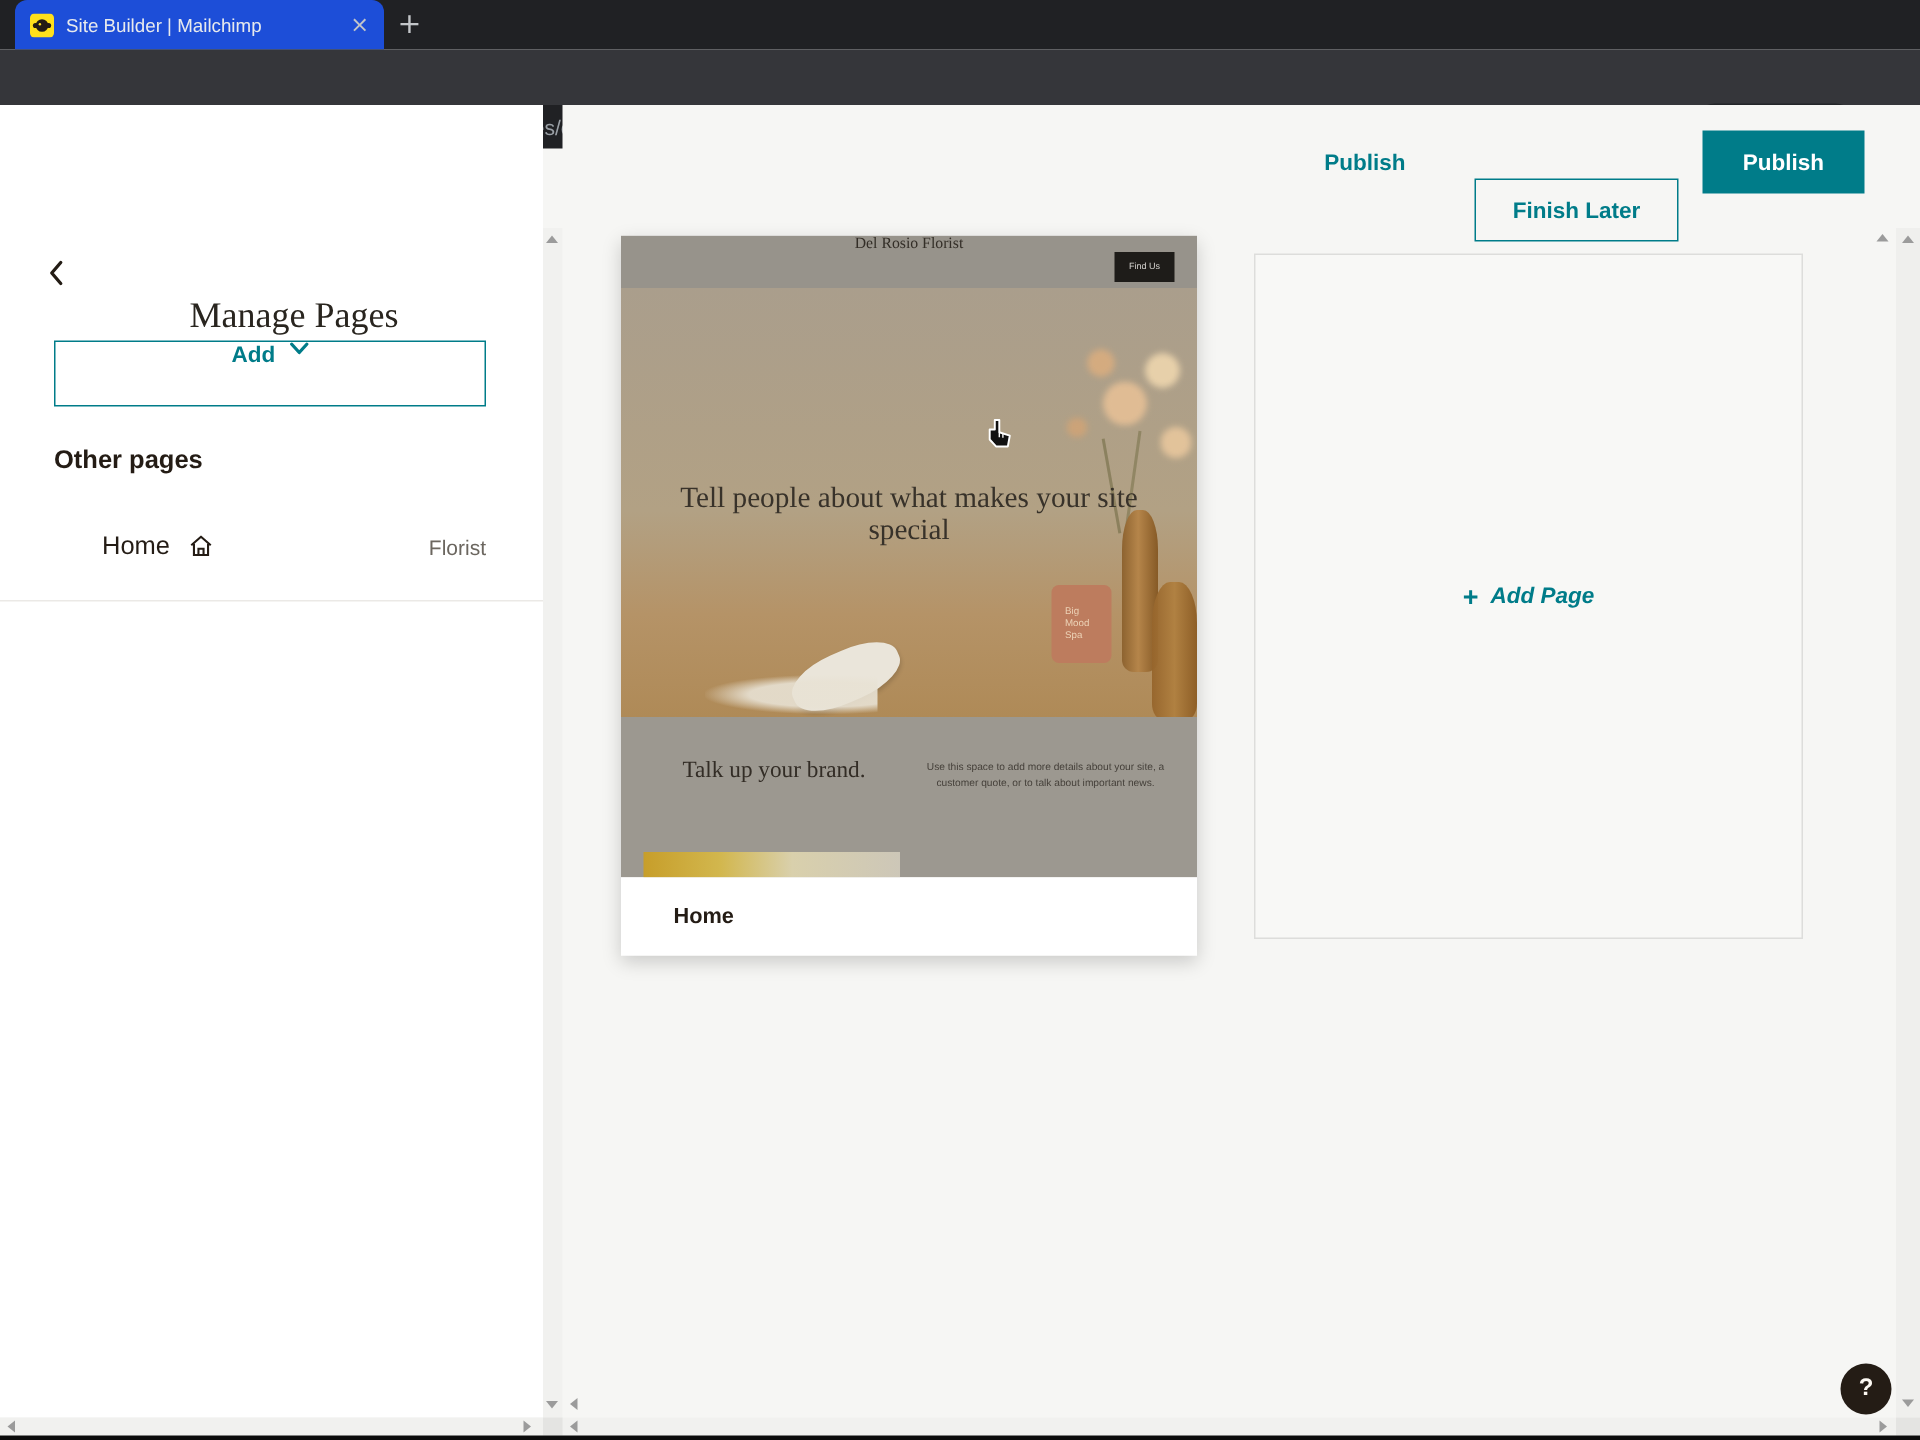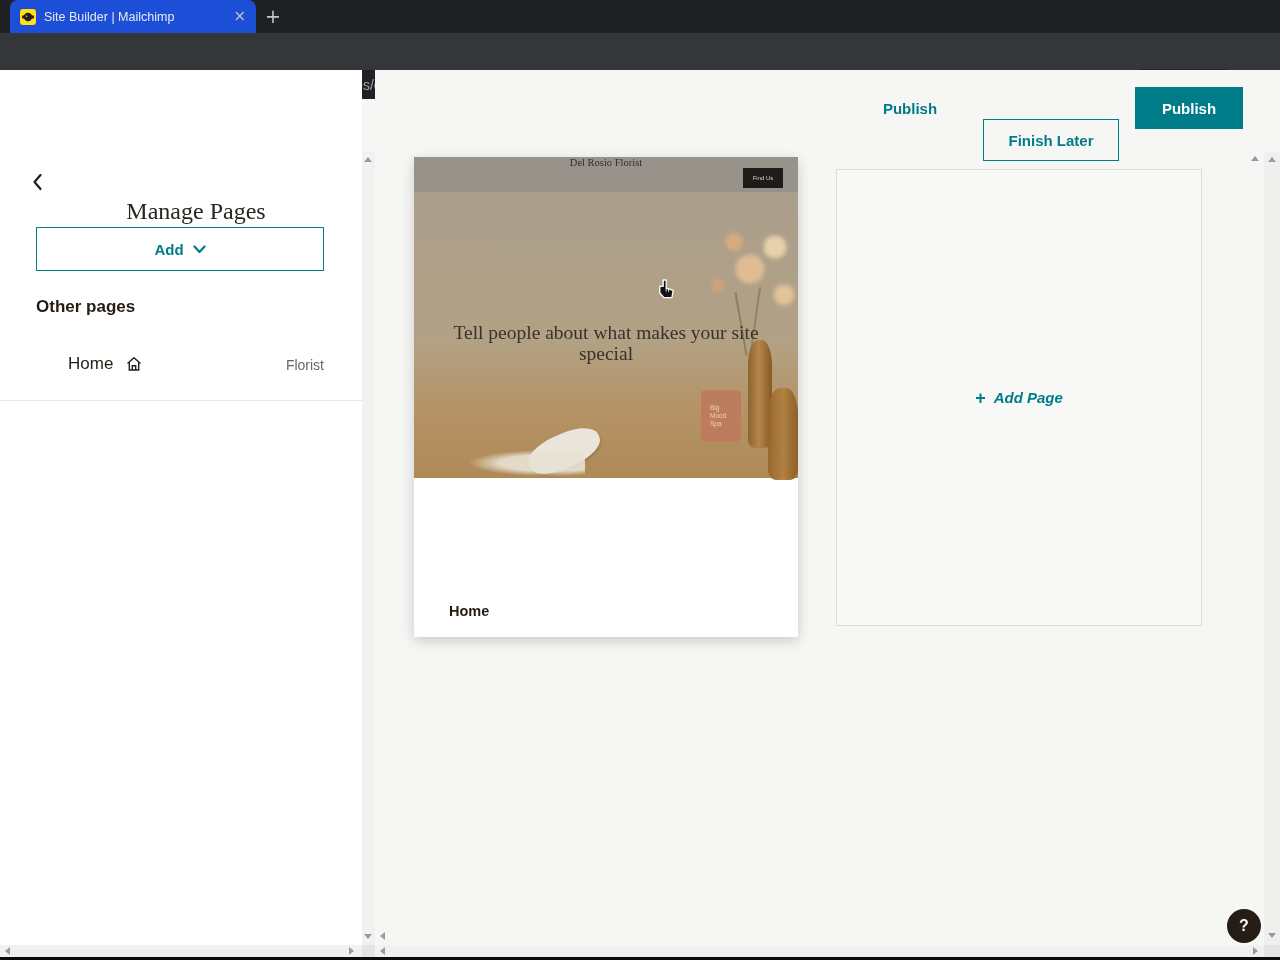--- a/index.html
+++ b/index.html
@@ -36,21 +36,21 @@
   .incog-label { color:#e8eaed; font-size:14px; margin-left:8px; }
   .menu-dots { position:absolute; left:1250px; top:38px; width:18px; text-align:center;
                color:#dfe1e5; font-size:16px; line-height:27px; font-family:"DejaVu Sans",sans-serif; }
 
   
   .sidebar { position:absolute; left:0; top:70px; width:362px; height:875px; background:#ffffff; }
   .back-btn { position:absolute; left:26px; top:100px; width:24px; height:24px; }
   .sidebar-title { position:absolute; left:15px; top:96px; width:362px; text-align:center;
                    font-family:"Liberation Serif", serif; font-size:24px; color:#29251f;margin-top:32px; }
   .add-btn { position:absolute; left:36px; top:157px; width:288px; height:44px; background:#fff;
-             border:1px solid #007c89; display:flex; align-items:center; justify-content:center;
+             border:1px solid #007c89; display:flex; justify-content:center;
              gap:9px; color:#007c89; font-size:15px; font-weight:bold; }
   .other-pages { position:absolute; left:36px; top:227px; font-size:17px; font-weight:bold; color:#241c15; }
   .home-row { position:absolute; left:0; top:270px; width:362px; height:61px;
               border-bottom:1px solid #ebe9e6; }
   .home-label { position:absolute; left:68px; top:14px; font-size:17px; color:#241c15; }
   .home-ico { position:absolute; left:125px; top:15px; }
   .settings-link { position:absolute; right:38px; top:17px; font-size:14px; color:#6b665f; }
 
   
   .main { position:absolute; left:375px; top:70px; width:889px; height:875px; background:#f6f6f4; }
@@ -246,20 +246,25 @@
       <div class="vase"></div>
       <div class="goblet"></div>
       <div class="spa-jar">
         <span class="spa-jar-label">Big Mood Spa</span>
       </div>
       <div class="spilled-jar"></div>
       <div class="powder"></div>
     </div>
     <div class="hero-line1">Tell people about what makes your site</div>
     <div class="hero-line2">special</div>
+    <div class="brand-section">
+      <div class="brand-heading">Talk up your brand.</div>
+      <div class="brand-body">Use this space to add more details about your site, a customer quote, or to talk about important news.</div>
+      <div class="gold-strip"></div>
+    </div>
   </div>
   <div class="card-footer">
     <span class="footer-label">Home</span>
   </div>
 </div>
 
 <div class="add-card">
   <span class="plus">+</span>
   <span class="lbl">Add Page</span>
 </div>

